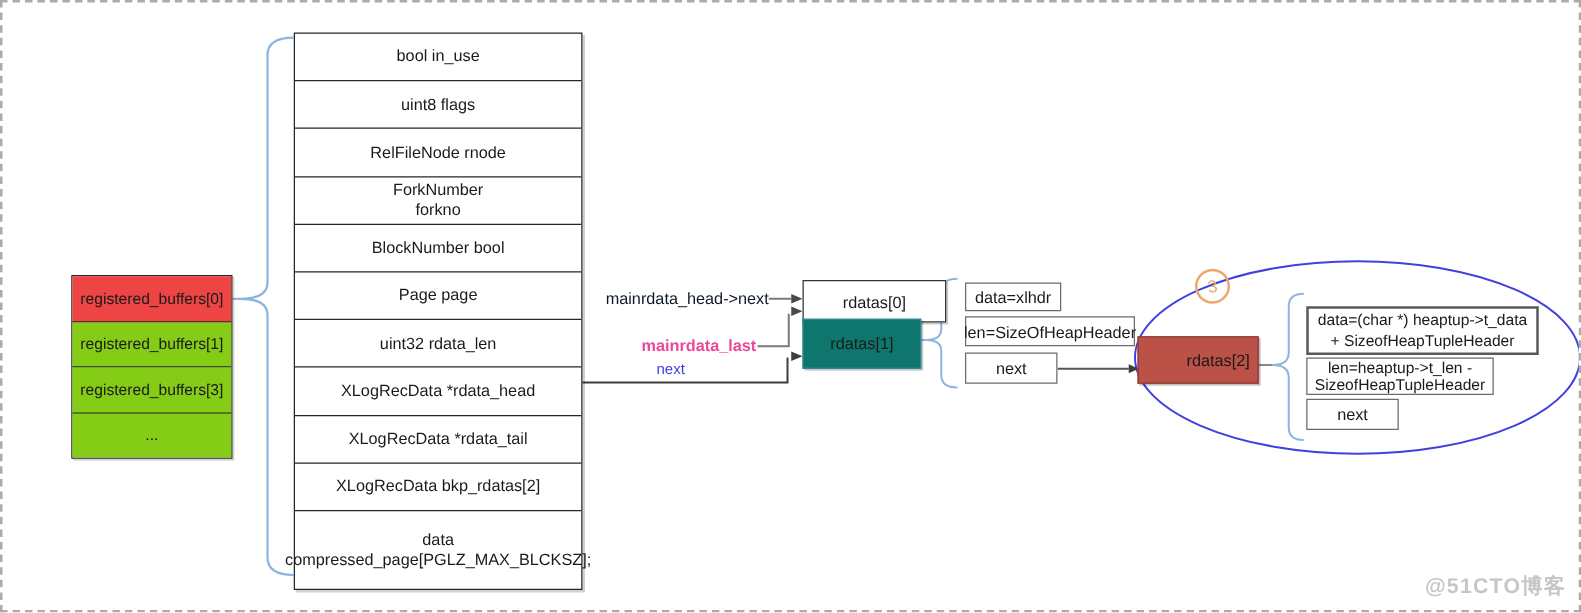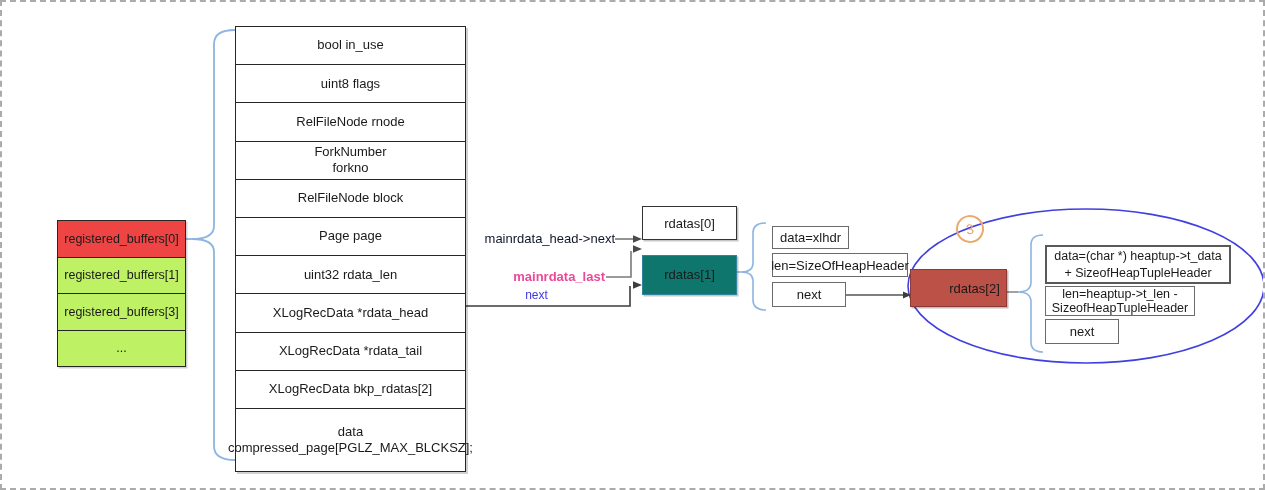--- a/index.html
+++ b/index.html
@@ -5,33 +5,33 @@
   html,body{margin:0;padding:0;background:#ffffff;}
   .canvas{
     position:relative;width:1265px;height:490px;background:#ffffff;
     box-sizing:border-box;border:2px dashed #ababab;overflow:hidden;
     font-family:"Liberation Sans",sans-serif;color:#1a1a1a;
   }
   .overlay{position:absolute;left:0;top:0;width:1265px;height:490px;pointer-events:none;}
 
   
   .reg-array{position:absolute;left:55px;top:218px;width:127px;border:1.5px solid #262626;background:#fff;box-shadow:1.5px 1.5px 0 rgba(0,0,0,.18);}
-  .reg-cell{height:35.5px;display:flex;align-items:center;justify-content:center;font-size:12.5px;border-bottom:1.5px solid #262626;background:#bef264;}
+  .reg-cell{height:35.5px;display:flex;align-items:center;justify-content:center;font-size:12.5px;border-bottom:1.5px solid #262626;background:#84cc16;}
   .reg-cell:last-child{border-bottom:none;}
   .reg-cell.teal{background:#ef4444;}
 
   
   .struct{position:absolute;left:233px;top:24px;width:229px;border:1.5px solid #262626;background:#fff;box-shadow:2px 2px 0 rgba(0,0,0,.18);}
   .srow{height:37.2px;display:flex;align-items:center;justify-content:center;text-align:center;font-size:13px;border-bottom:1.5px solid #262626;white-space:pre-line;line-height:1.25;}
   .srow:last-child{border-bottom:none;}
   .srow.tall{height:62px;}
 
   
   .box{position:absolute;display:flex;align-items:center;justify-content:center;text-align:center;background:#fff;font-size:13px;box-sizing:border-box;}
-  .rd0{left:640px;top:204px;width:95px;height:34px;border:1.5px solid #333;box-shadow:1.5px 1.5px 0 rgba(0,0,0,.22);}
+  .rd0{left:640px;top:222px;width:115px;height:34px;border:1.5px solid #333;box-shadow:1.5px 1.5px 0 rgba(0,0,0,.22);}
   .rd1{left:640px;top:252.5px;width:95px;height:40px;border:1.5px solid #31849B;background:#0f766e;box-shadow:1.5px 1.5px 0 rgba(0,0,0,.22);}
   .g1-data{left:770px;top:224px;width:77px;height:23px;border:1.8px solid #6b6b6b;}
   .g1-len{left:770px;top:251px;width:136px;height:24px;border:1.8px solid #6b6b6b;}
   .g1-next{left:770px;top:280px;width:74px;height:25px;border:1.8px solid #6b6b6b;}
   .rd2{left:908px;top:267px;width:97px;height:38px;border:1.5px solid #8c3a35;background:#BB5147;box-shadow:1.5px 1.5px 0 rgba(0,0,0,.25);padding-left:32px;}
   .g2-data{left:1043px;top:243px;width:186px;height:39px;border:2px solid #595959;font-size:12.5px;white-space:pre-line;line-height:1.3;}
   .g2-len{left:1043px;top:284px;width:150px;height:30px;border:1.8px solid #6b6b6b;font-size:12.5px;white-space:pre-line;line-height:1.15;}
   .g2-next{left:1043px;top:317px;width:74px;height:25px;border:1.8px solid #6b6b6b;}
 
   
@@ -82,21 +82,21 @@
     <div class="reg-cell">registered_buffers[3]</div>
     <div class="reg-cell">...</div>
   </div>
 
   <div class="struct">
     <div class="srow">bool in_use</div>
     <div class="srow">uint8 flags</div>
     <div class="srow">RelFileNode rnode</div>
     <div class="srow">ForkNumber
 forkno</div>
-    <div class="srow">RelFileNode block</div>
+    <div class="srow">BlockNumber bool</div>
     <div class="srow">Page page</div>
     <div class="srow">uint32 rdata_len</div>
     <div class="srow">XLogRecData *rdata_head</div>
     <div class="srow">XLogRecData *rdata_tail</div>
     <div class="srow">XLogRecData bkp_rdatas[2]</div>
     <div class="srow tall">data
 compressed_page[PGLZ_MAX_BLCKSZ];</div>
   </div>
 
   <div class="lbl lbl-head">mainrdata_head-&gt;next</div>
@@ -112,14 +112,15 @@
 
   <div class="box rd2">rdatas[2]</div>
   <div class="box g2-data">data=(char *) heaptup-&gt;t_data
 + SizeofHeapTupleHeader</div>
   <div class="box g2-len">len=heaptup-&gt;t_len -
 SizeofHeapTupleHeader</div>
   <div class="box g2-next">next</div>
 
   <div class="annot">3</div>
 
+  <div class="watermark">@51CTO博客</div>
 
 </div>
 
 </body></html>

